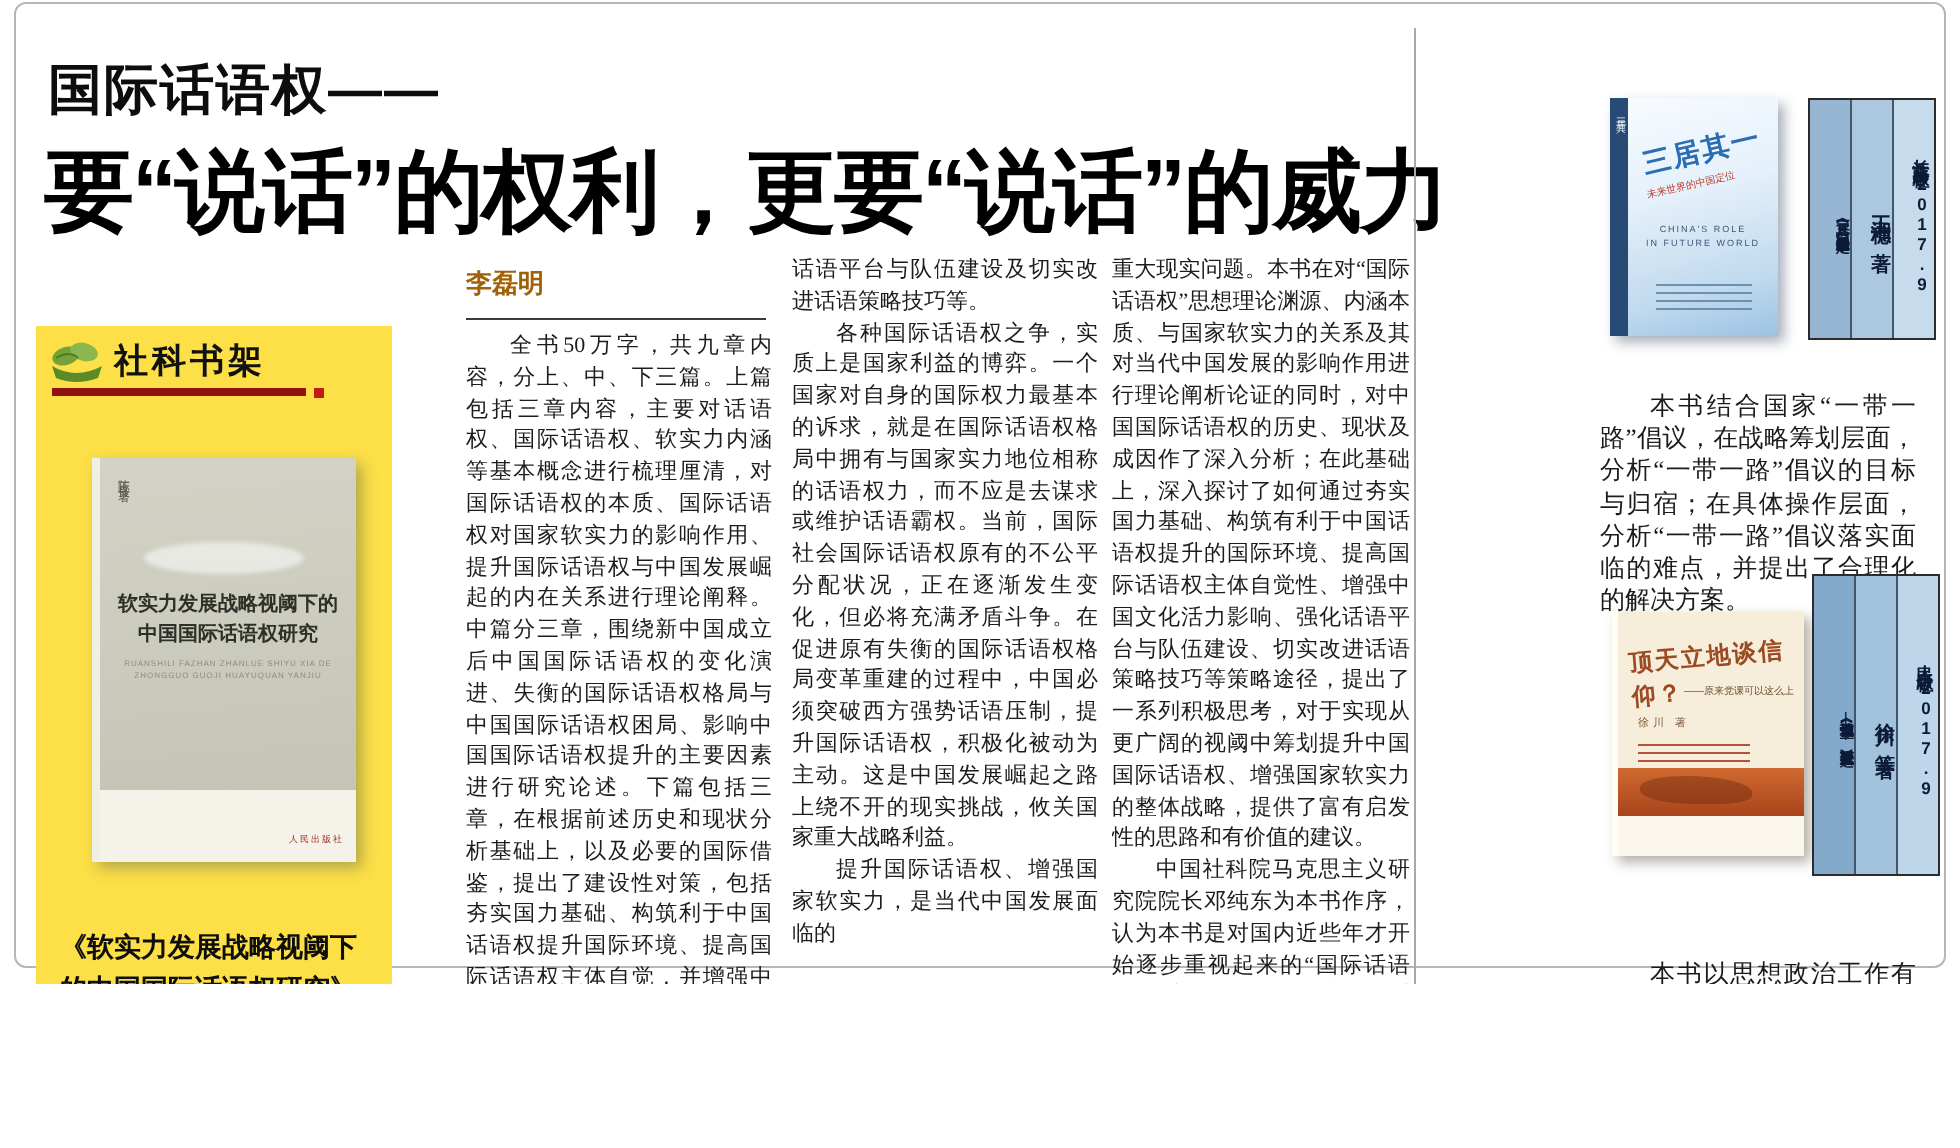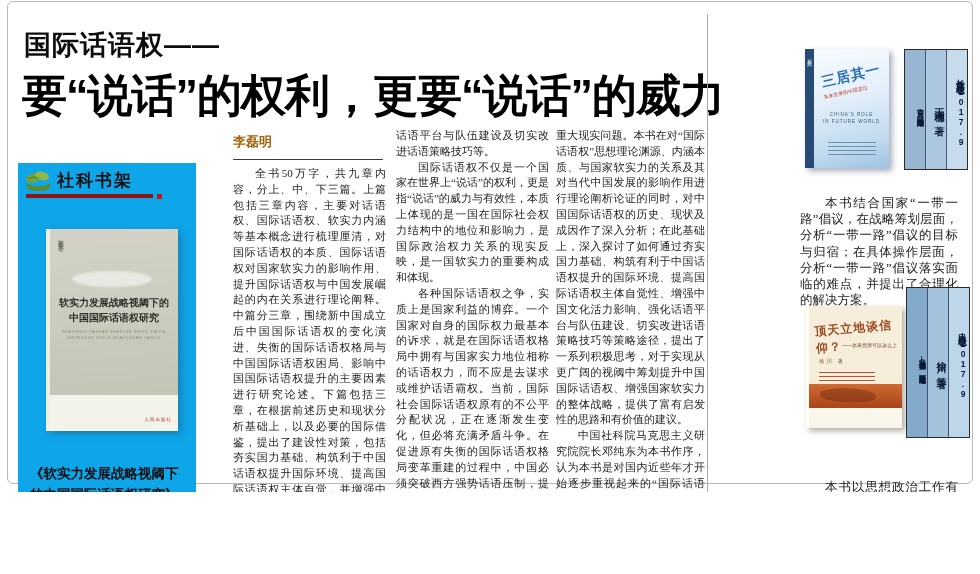--- a/index.html
+++ b/index.html
@@ -7,21 +7,21 @@
         font-family:"Liberation Sans","DejaVu Sans",sans-serif;}
   .frame{position:absolute;left:7px;top:1px;right:7px;bottom:8px;border:1px solid #b7b7b7;
          border-radius:6px;pointer-events:none;}
 
   
   .kicker{position:absolute;left:24px;top:27px;font-size:27px;font-weight:600;color:#0d0d0d;letter-spacing:1px;}
   .headline{position:absolute;left:22px;top:66px;margin:0;font-size:45px;font-weight:900;color:#000;
             letter-spacing:-1px;white-space:nowrap;}
 
   
-  .shelf-panel{position:absolute;left:18px;top:163px;width:178px;height:397px;background:#0ea5e9;}
+  .shelf-panel{position:absolute;left:18px;top:163px;width:178px;height:397px;background:#fde047;}
   .badge{position:absolute;left:7px;top:6px;display:flex;align-items:center;gap:5px;}
   .badge-label{font-size:17px;font-weight:700;color:#111;letter-spacing:2px;}
   .leaf-icon{width:27px;height:21px;}
   .badge-rule{position:absolute;left:8px;top:31px;width:127px;height:4px;background:#8f1310;}
   .rule-dot{position:absolute;right:-9px;top:0;width:5px;height:5px;background:#c41a14;display:block;}
 
   .cover-left{position:absolute;left:28px;top:66px;width:128px;height:202px;
               background:linear-gradient(175deg,#d2d2c6 0%,#c9c9bb 60%,#c2c2b3 100%);
               box-shadow:3px 3px 7px rgba(40,60,80,.35);border-left:4px solid #efefe6;}
   .cl-author{position:absolute;left:6px;top:6px;writing-mode:vertical-rl;font-size:6px;color:#55554a;letter-spacing:1px;}
@@ -151,21 +151,20 @@
   </div>
 
   <div class="byline">
     <span>李磊明</span>
   </div>
   <div class="col col1">
       <p>全书50万字，共九章内容，分上、中、下三篇。上篇包括三章内容，主要对话语权、国际话语权、软实力内涵等基本概念进行梳理厘清，对国际话语权的本质、国际话语权对国家软实力的影响作用、提升国际话语权与中国发展崛起的内在关系进行理论阐释。中篇分三章，围绕新中国成立后中国国际话语权的变化演进、失衡的国际话语权格局与中国国际话语权困局、影响中国国际话语权提升的主要因素进行研究论述。下篇包括三章，在根据前述历史和现状分析基础上，以及必要的国际借鉴，提出了建设性对策，包括夯实国力基础、构筑利于中国话语权提升国际环境、提高国际话语权主体自觉，并增强中国文化活力影响、强化</p>
     </div>
   <div class="col col2 cont">
       <p>话语平台与队伍建设及切实改进话语策略技巧等。</p>
-      <p>国际话语权不仅是一个国家在世界上“说话”的权利，更是指“说话”的威力与有效性，本质上体现的是一国在国际社会权力结构中的地位和影响力，是国际政治权力关系的现实反映，是一国软实力的重要构成和体现。</p>
       <p>各种国际话语权之争，实质上是国家利益的博弈。一个国家对自身的国际权力最基本的诉求，就是在国际话语权格局中拥有与国家实力地位相称的话语权力，而不应是去谋求或维护话语霸权。当前，国际社会国际话语权原有的不公平分配状况，正在逐渐发生变化，但必将充满矛盾斗争。在促进原有失衡的国际话语权格局变革重建的过程中，中国必须突破西方强势话语压制，提升国际话语权，积极化被动为主动。这是中国发展崛起之路上绕不开的现实挑战，攸关国家重大战略利益。</p>
       <p>提升国际话语权、增强国家软实力，是当代中国发展面临的</p>
     </div>
   <div class="col col3 cont">
       <p>重大现实问题。本书在对“国际话语权”思想理论渊源、内涵本质、与国家软实力的关系及其对当代中国发展的影响作用进行理论阐析论证的同时，对中国国际话语权的历史、现状及成因作了深入分析；在此基础上，深入探讨了如何通过夯实国力基础、构筑有利于中国话语权提升的国际环境、提高国际话语权主体自觉性、增强中国文化活力影响、强化话语平台与队伍建设、切实改进话语策略技巧等策略途径，提出了一系列积极思考，对于实现从更广阔的视阈中筹划提升中国国际话语权、增强国家软实力的整体战略，提供了富有启发性的思路和有价值的建议。</p>
       <p>中国社科院马克思主义研究院院长邓纯东为本书作序，认为本书是对国内近些年才开始逐步重视起来的“国际话语权”研究的深化、拓展和一次系统化的尝试，丰富和发展了软实力理论，是国内研究中概括较为全面和系统，对于提升中国国际话语权的理论与实践均有较为重要的学术价值和应用价值。</p>
     </div>
 
   <div class="vdivider"></div>
 

